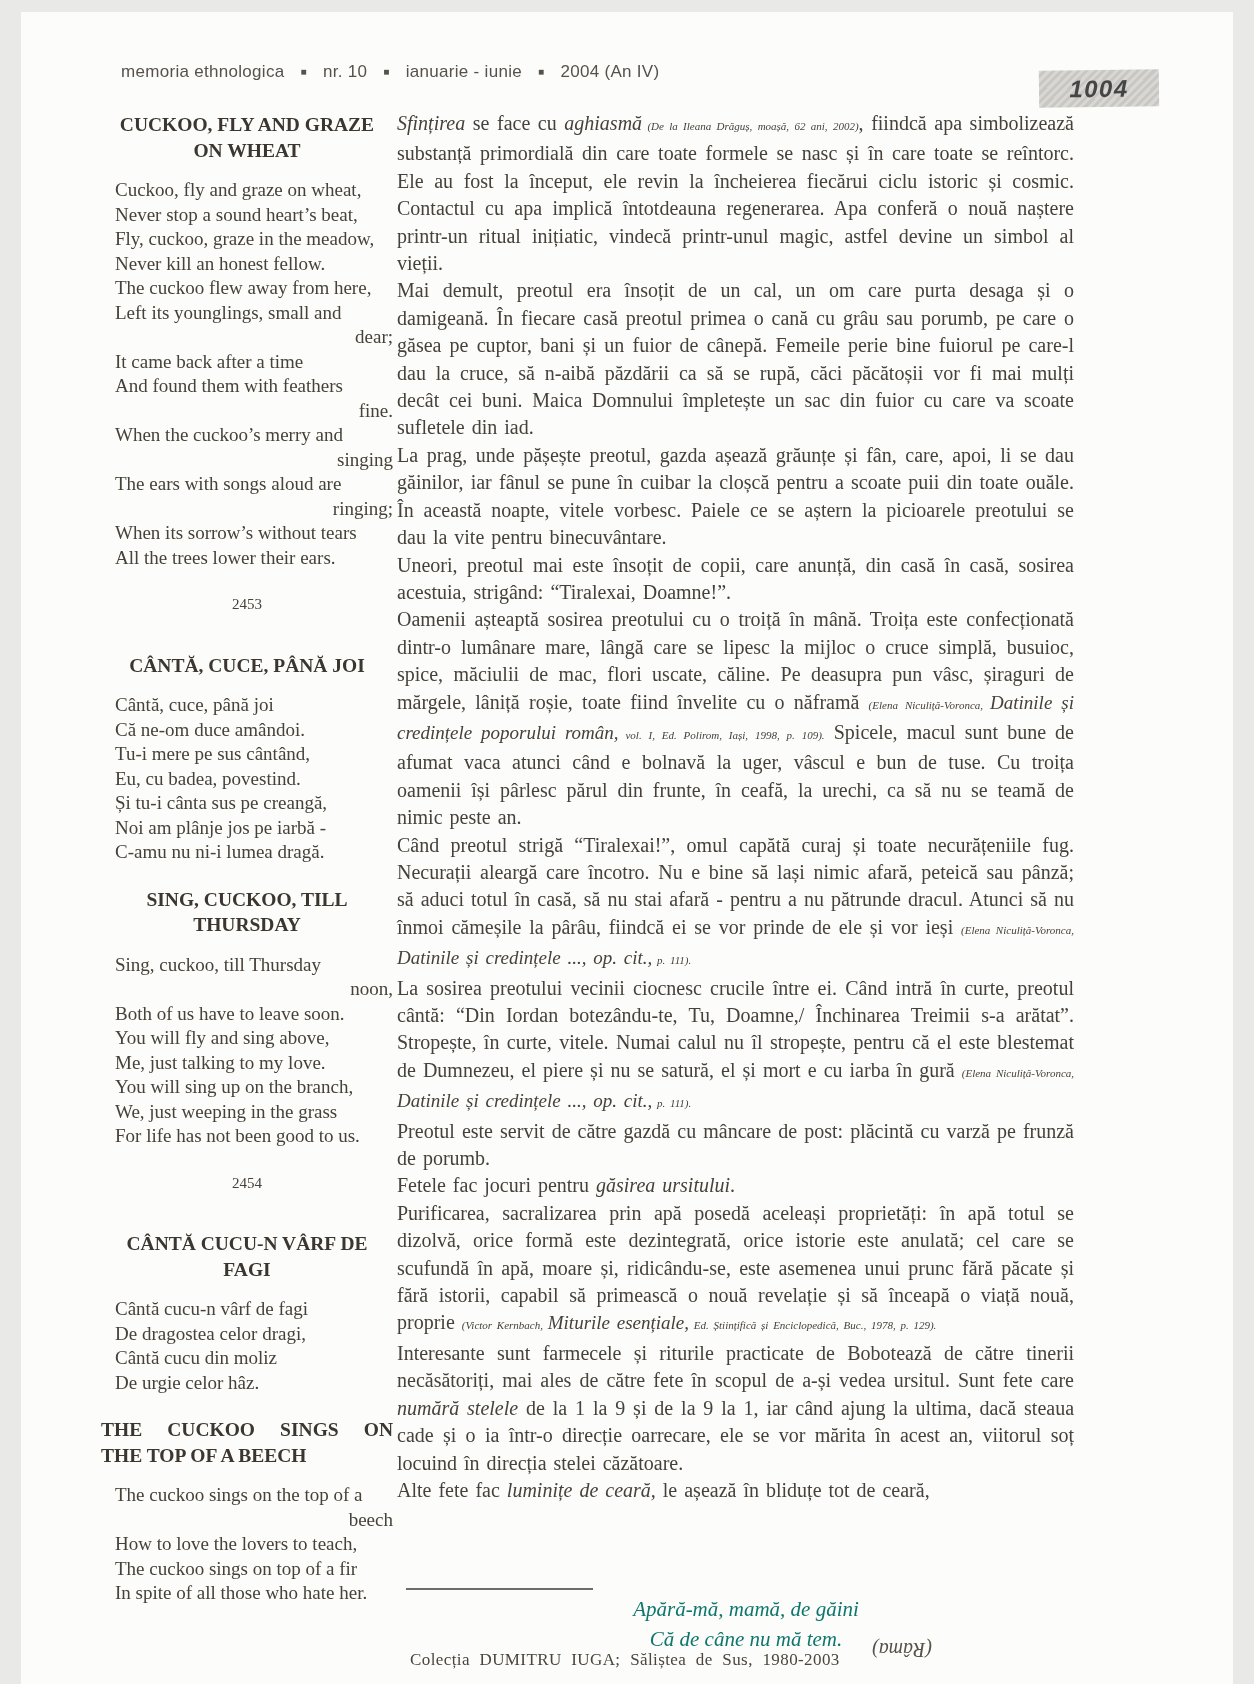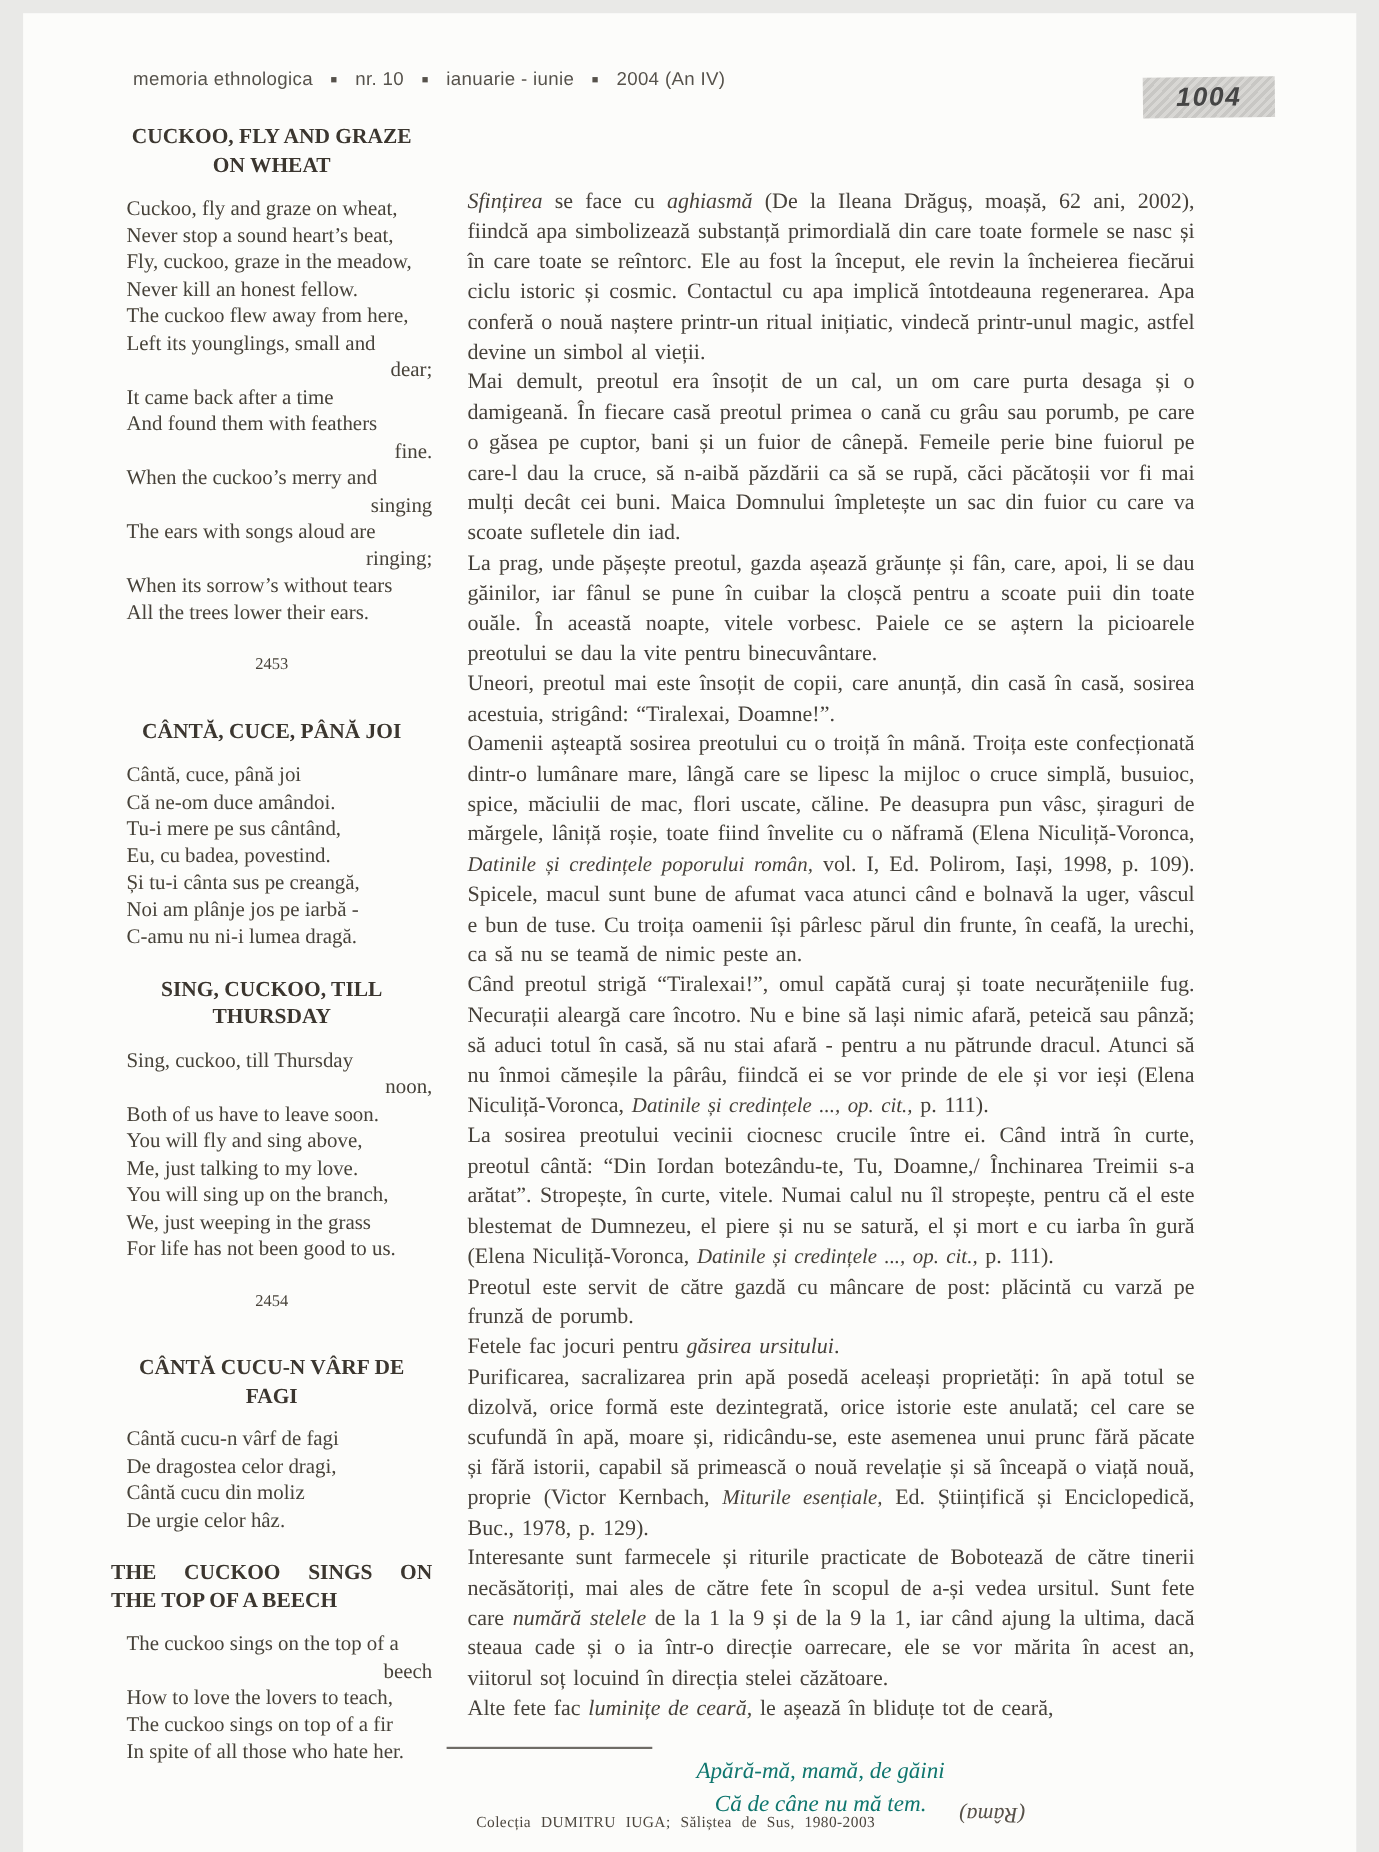--- a/index.html
+++ b/index.html
@@ -18,49 +18,49 @@
   .sq{ font-size:10px; vertical-align:2px; margin:0 11px; color:#56524b; }
   .badge{
     position:absolute; left:1018px; top:58px; width:120px; height:37px;
     background:repeating-linear-gradient(135deg,#d8d7d4 0 3px,#c8c7c4 3px 6px);
     transform:rotate(-.6deg);
     display:flex; align-items:center; justify-content:center;
     font-family:"Liberation Sans", sans-serif; font-style:italic; font-weight:bold;
     font-size:24px; color:#454545; letter-spacing:1.5px;
   }
   
-  .columns{ position:absolute; left:80px; top:98px; width:985px; display:flex; gap:32px;align-items:center; }
+  .columns{ position:absolute; left:80px; top:98px; width:985px; display:flex; gap:4px; }
   .left-col{ flex:none; width:292px; font-size:19px; line-height:24.5px; color:#474239; }
   .ptitle{ font-weight:bold; font-size:19.5px; line-height:25.5px; margin:2px 0 15px; color:#3b362f; }
   .ptitle div{ text-align:center; }
   .ptitle div.just{ text-align:justify; text-align-last:justify; }
   .ptitle div.left{ text-align:left; }
   .pnum{ text-align:center; margin:20px 0 36px; font-size:15px; }
   .poem{ margin-bottom:22px; padding-left:14px; }
   .pline{ white-space:nowrap; }
   .pline.r{ text-align:right; }
   .right-col{ width:677px; font-size:20px; line-height:27.4px; text-align:justify; color:#46413a; }
   .para{ word-spacing:2px; }
   .seg-i{ font-style:italic; }
-  .seg-c{ font-size:20px; }
+  .seg-c{ font-size:11px;font-style:italic; }
   .seg-ci{ font-size:19px; font-style:italic; }
   
   .divider{ position:absolute; left:385px; top:1576px; width:187px; border-top:2px solid #6f6c66; }
   .riddle{
     position:absolute; left:387px; top:1582px; width:676px;
     text-align:center; font-style:italic; font-size:21px; line-height:30px; color:#0f766e;
   }
   .answer{
     position:absolute; left:851px; top:1626px;
     font-style:italic; font-size:20px; color:#575149;
     transform:rotate(180deg);
   }
   .collection{
-    position:absolute; left:412px; top:1638px;
-    font-size:14px; color:#4b453d; word-spacing:5px; letter-spacing:.4px; white-space:nowrap;
+    position:absolute; left:389px; top:1638px;
+    font-size:17px; color:#4b453d; word-spacing:5px; letter-spacing:.4px; white-space:nowrap;
   }
 </style>
 </head>
 <body>
 
 <div class="page">
 
   <div class="journal">
     <span>memoria ethnologica</span>
     <span class="sq">■</span>

